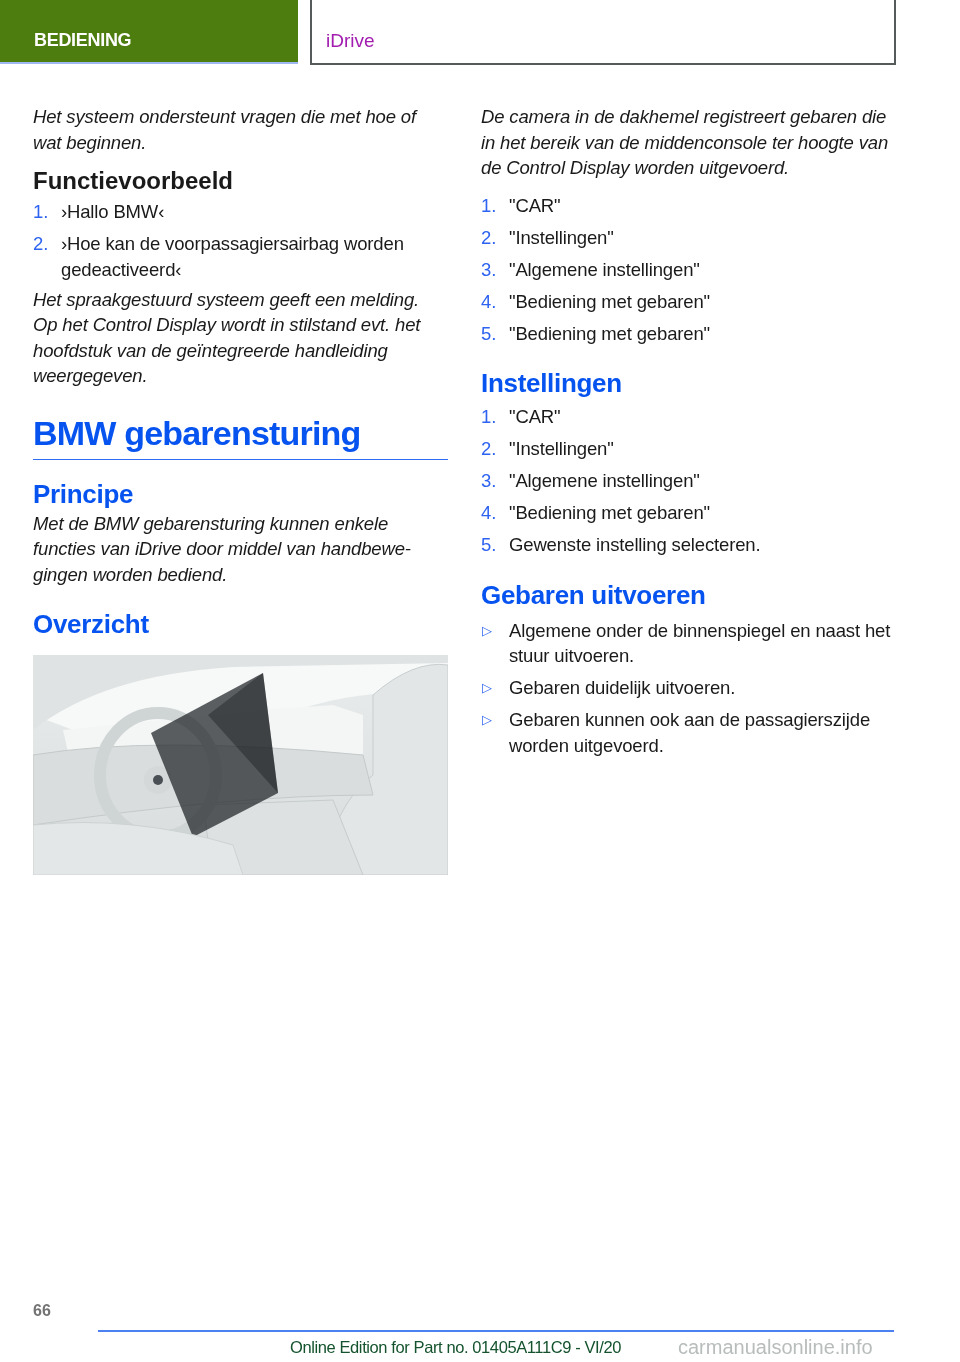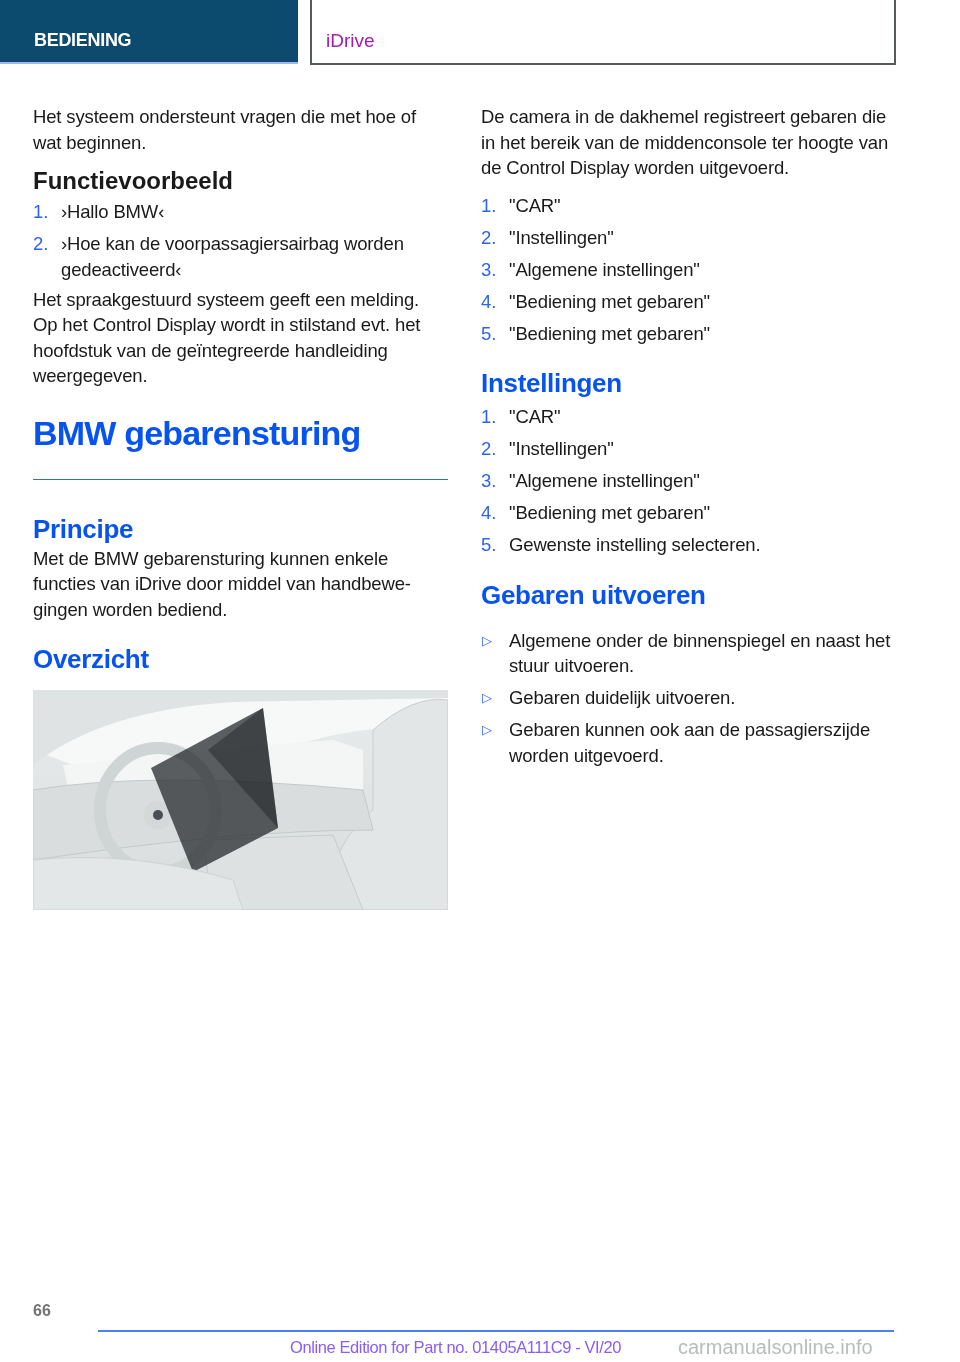--- a/index.html
+++ b/index.html
@@ -1,43 +1,43 @@
 <!DOCTYPE html>
 <html><head>
 <meta charset="utf-8">
 <style>
   * { box-sizing: border-box; margin: 0; padding: 0; }
   html, body { width: 960px; height: 1362px; background: #ffffff; }
   body { position: relative; font-family: "Liberation Sans", "DejaVu Sans", sans-serif; color: #1a1a1a; overflow: hidden; }
 
   .header-tab {
     position: absolute; left: 0; top: 0; width: 298px; height: 64px;
-    background: #0c4a6e; border-bottom: 2px solid #9fb8f0;
+    background: #4d7c0f; border-bottom: 2px solid #9fb8f0;
   }
   .header-tab span {
     position: absolute; left: 34px; top: 30px; color: #ffffff;
     font-weight: bold; font-size: 18px; letter-spacing: -0.3px;
   }
   .header-box {
     position: absolute; left: 310px; top: -2px; width: 586px; height: 67px;
     border: 2px solid #555b5b; border-top: none; background: #fff;
   }
   .header-box span {
     position: absolute; left: 14px; top: 32px; font-size: 19px; color: #a21caf;
   }
 
   .col { position: absolute; top: 104px; }
   .col-left { left: 33px; width: 415px; }
   .col-right { left: 481px; width: 420px; }
 
   p.body, .li-text { font-size: 18.5px; line-height: 25.5px; letter-spacing: -0.15px; }
-  p.body { margin-bottom: 12px; }
+  p.body { margin-bottom: 12px; font-style: italic; }
 
   .h-sub { font-weight: bold; font-size: 24px; margin-top: 10px; margin-bottom: 4px; }
-  .h1 { color: #0653f0; font-weight: bold; font-size: 34px; letter-spacing: -0.8px; line-height: 44px; margin-top: 22px; padding-bottom: 24px; border-bottom: 1.5px solid #2e6bf0; }
+  .h1 { color: #0653f0; font-weight: bold; font-size: 34px; letter-spacing: -0.8px; line-height: 44px; margin-top: 22px; padding-bottom: 4px; border-bottom: 1.5px solid #2e6bf0; }
   .h2 { color: #0653f0; font-weight: bold; font-size: 26px; letter-spacing: -0.3px; line-height: 34px; }
 
   ol.steps, ul.bullets { list-style: none; }
   ol.steps li, ul.bullets li { display: flex; margin-bottom: 6.5px; }
   .num { width: 28px; flex: none; color: #2d63f0; font-size: 18.5px; line-height: 25.5px; }
   .tri { width: 28px; flex: none; color: #2d63f0; font-size: 13px; line-height: 25.5px; padding-left: 1px; }
 
   .illustration {
     width: 415px; height: 220px; margin-top: 14px; position: relative; overflow: hidden;
     background: linear-gradient(180deg, #e9ecec 0%, #dfe3e3 60%, #d6dada 100%);
@@ -63,21 +63,21 @@
     </li>
     <li>
       <span class="num">2.</span>
       <span class="li-text">›Hoe kan de voorpassagiersairbag worden gedeactiveerd‹</span>
     </li>
   </ol>
   <p class="body" style="margin-top:-2px">Het spraakgestuurd systeem geeft een melding. Op het Control Display wordt in stilstand evt. het hoofdstuk van de geïntegreerde handleiding weergegeven.</p>
 
   <div class="h1">BMW gebarensturing</div>
 
-  <div class="h2" style="margin-top:32px">Principe</div>
+  <div class="h2" style="margin-top:17px">Principe</div>
   <p class="body">Met de BMW gebarensturing kunnen enkele functies van iDrive door middel van handbewe­gingen worden bediend.</p>
 
   <div class="h2" style="margin-top:20px">Overzicht</div>
 
   <div class="illustration">
     <svg width="415" height="220" viewBox="0 0 415 220">
 
       <path d="M0 60 Q80 10 230 5 L415 0 L415 40 Q330 30 250 60 L40 75 Z" fill="#f7f8f8"></path>
       <path d="M30 75 L230 55 L300 50 L330 60 L330 110 L40 120 Z" fill="#f4f5f5"></path>
 
@@ -144,33 +144,33 @@
     <li>
         <span class="num">4.</span>
         <span class="li-text">"Bediening met gebaren"</span>
       </li>
     <li>
         <span class="num">5.</span>
         <span class="li-text">Gewenste instelling selecteren.</span>
       </li>
   </ol>
 
-  <div class="h2" style="margin-top:20px; margin-bottom:16px">Gebaren uitvoeren</div>
+  <div class="h2" style="margin-top:20px; margin-bottom:6px">Gebaren uitvoeren</div>
   <ul class="bullets">
     <li>
         <span class="tri">▷</span>
         <span class="li-text">Algemene onder de binnenspiegel en naast het stuur uitvoeren.</span>
       </li>
     <li>
         <span class="tri">▷</span>
         <span class="li-text">Gebaren duidelijk uitvoeren.</span>
       </li>
     <li>
         <span class="tri">▷</span>
         <span class="li-text">Gebaren kunnen ook aan de passagierszijde worden uitgevoerd.</span>
       </li>
   </ul>
 </div>
 
 <div style="position:absolute; left:33px; top:1302px; font-weight:bold; font-size:16px; color:#737373;">66</div>
 <div style="position:absolute; left:98px; top:1330px; width:796px; height:2px; background:#4a80f0;"></div>
-<div style="position:absolute; left:290px; top:1338px; font-size:16.5px; color:#8b5cf6; letter-spacing:-0.4px;">Online Edition for Part no. 01405A111C9 - VI/20</div>
+<div style="position:absolute; left:290px; top:1338px; font-size:16.5px; color:#14532d; letter-spacing:-0.4px;">Online Edition for Part no. 01405A111C9 - VI/20</div>
 <div style="position:absolute; left:678px; top:1336px; font-size:20px; color:#b8bcbc;">carmanualsonline.info</div>
 
 </body></html>

